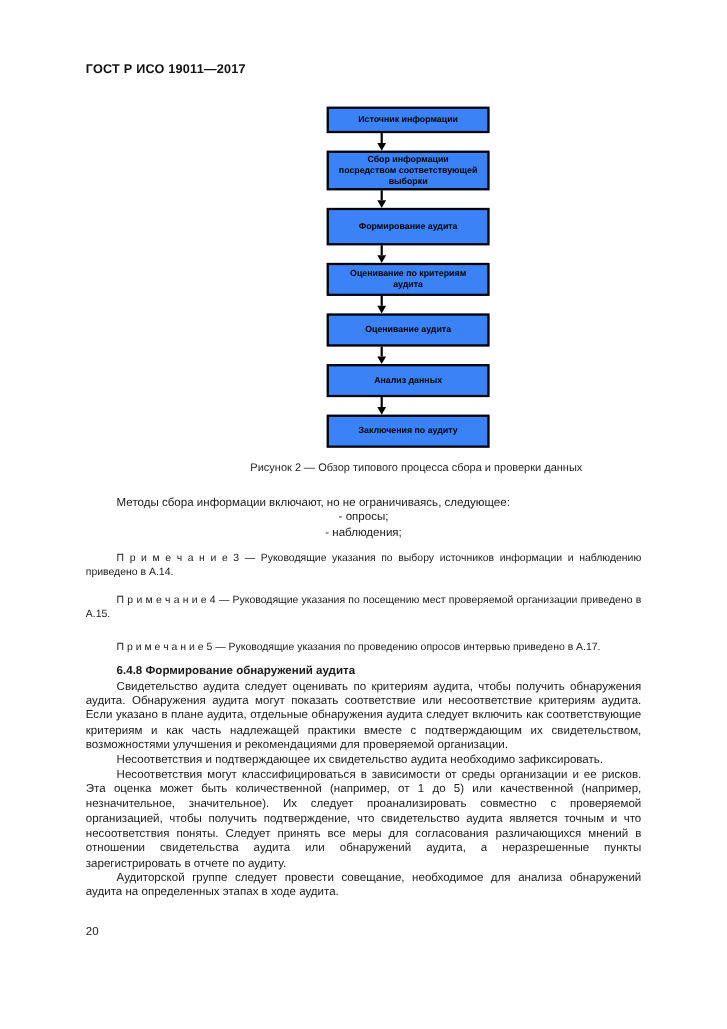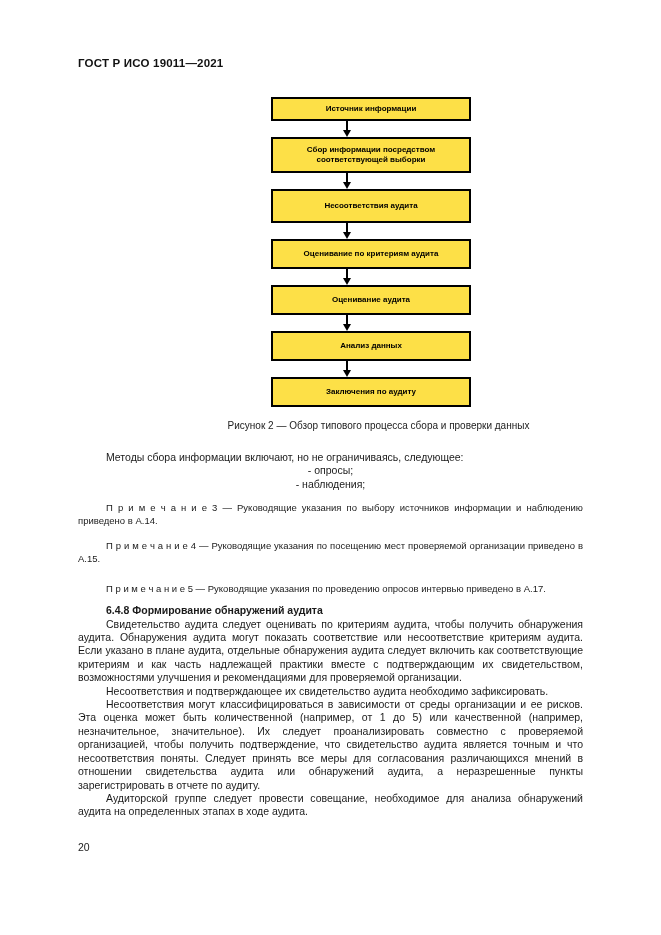--- a/index.html
+++ b/index.html
@@ -27,23 +27,23 @@
     position: absolute;
     top: 97px;
     left: 257px;
     width: 180px;
     display: flex;
     flex-direction: column;
     align-items: center;
   }
   .fc-box {
     box-sizing: border-box;
-    width: 200px;
+    width: 148px;
     border: 2px solid #000;
-    background: #fde047;
+    background: #3b82f6;
     display: flex;
     align-items: center;
     justify-content: center;
     text-align: center;
     font-size: 8px;
     font-weight: bold;
     line-height: 1.25;
     padding: 2px 8px;
     color: #000;
     margin-left: 48px;
@@ -114,34 +114,34 @@
     left: 78px;
     font-size: 10.5px;
     color: #1a1a1a;
   }
 </style>
 </head>
 <body>
 
 <div class="page">
 
-  <div class="doc-header">ГОСТ Р ИСО 19011—2021</div>
+  <div class="doc-header">ГОСТ Р ИСО 19011—2017</div>
 
   <div class="flowchart">
     <div class="fc-box h24">Источник информации</div>
     <div class="fc-arrow">
         <div class="stem"></div>
         <div class="head"></div>
       </div>
     <div class="fc-box h36">Сбор информации посредством соответствующей выборки</div>
     <div class="fc-arrow">
         <div class="stem"></div>
         <div class="head"></div>
       </div>
-    <div class="fc-box h34">Несоответствия аудита</div>
+    <div class="fc-box h34">Формирование аудита</div>
     <div class="fc-arrow">
         <div class="stem"></div>
         <div class="head"></div>
       </div>
     <div class="fc-box h30">Оценивание по критериям аудита</div>
     <div class="fc-arrow">
         <div class="stem"></div>
         <div class="head"></div>
       </div>
     <div class="fc-box h30">Оценивание аудита</div>

